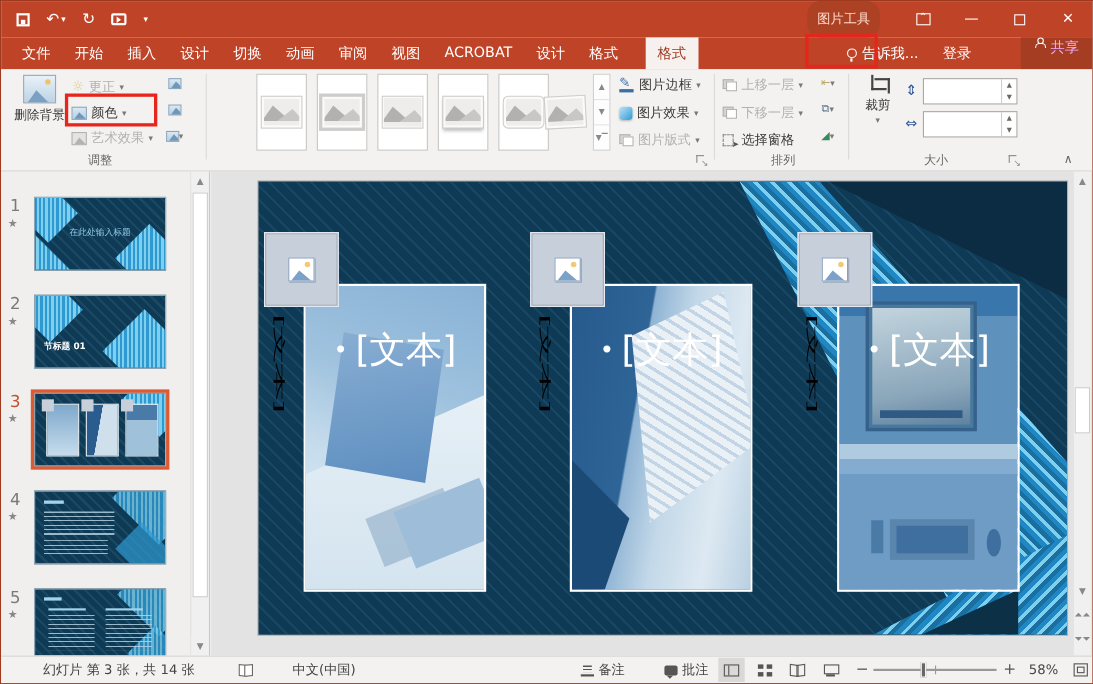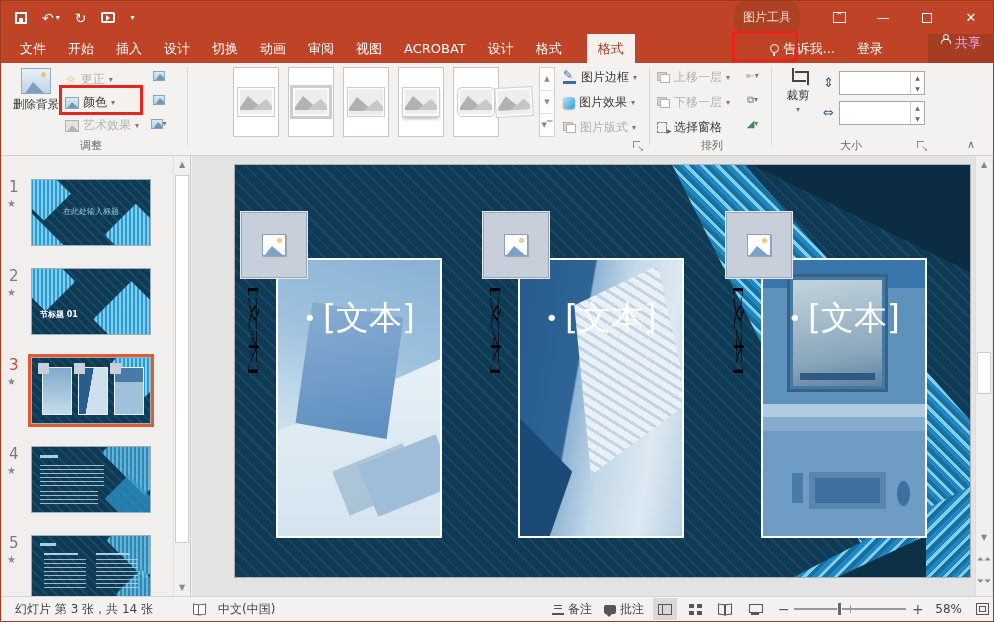--- a/index.html
+++ b/index.html
@@ -147,21 +147,21 @@
   .p3-mon { position:absolute; left:15%; top:5%; width:62%; height:43%; background:#46799f; border:3px solid #35618a; }
   .p3-mon::before { content:""; position:absolute; inset:3px; background:linear-gradient(170deg,#c2d4de 0%,#8aa6ba 70%,#5f82a0 100%); }
   .p3-mon::after { content:""; position:absolute; left:10%; bottom:8%; width:80%; height:7%; background:#2e5a84; }
   .p3-kb { position:absolute; left:32%; bottom:12%; width:40%; height:9%; background:#3f6f9e; box-shadow:0 0 0 6px rgba(52,92,132,.35); }
   .p3-mouse { position:absolute; right:9%; bottom:11%; width:8%; height:9%; border-radius:50%; background:#3f6f9e; }
   .p3-phone { position:absolute; left:18%; bottom:12%; width:7%; height:11%; background:#4a7aa6; }
 
   
   .statusbar { position:absolute; left:0; bottom:0; width:100%; height:25px; background:#f3f2f1; border-top:1px solid #d8d6d4; font-size:12px; color:#444; }
   .statusbar .left { position:absolute; left:8px; top:0; height:24px; display:flex; align-items:center; gap:0; }
-  .sb-item { display:flex; align-items:center; height:24px; padding:0 6px; cursor:pointer; white-space:nowrap; }
+  .sb-item { display:flex; align-items:center; height:24px; padding:0 6px; cursor:pointer; white-space:nowrap;margin-left:24px; }
   .book-ic { width:13px; height:10px; position:relative; }
   .book-ic::before { content:""; position:absolute; left:0; top:0; width:6px; height:9px; background:#fff; border:1px solid #6a6866; transform:skewY(6deg); }
   .book-ic::after { content:""; position:absolute; right:0; top:0; width:6px; height:9px; background:#fff; border:1px solid #6a6866; transform:skewY(-6deg); }
   .statusbar .right { position:absolute; right:4px; top:0; height:24px; display:flex; align-items:center; }
   .notes-ic { width:12px; height:11px; border-bottom:2px solid #555; position:relative; margin-right:4px; }
   .notes-ic::before { content:""; position:absolute; left:2px; top:1px; right:2px; height:6px; background:repeating-linear-gradient(#555 0 1px, transparent 1px 3px); }
   .cmt-ic { width:12px; height:9px; background:#555; border-radius:2px; position:relative; margin-right:4px; }
   .cmt-ic::after { content:""; position:absolute; left:2px; bottom:-3px; border-left:3px solid transparent; border-right:3px solid transparent; border-top:3px solid #555; }
   .view-ic { width:24px; height:22px; display:flex; align-items:center; justify-content:center; cursor:pointer; margin:0 3px; }
   .view-ic.sel { background:#dbd9d7; }

